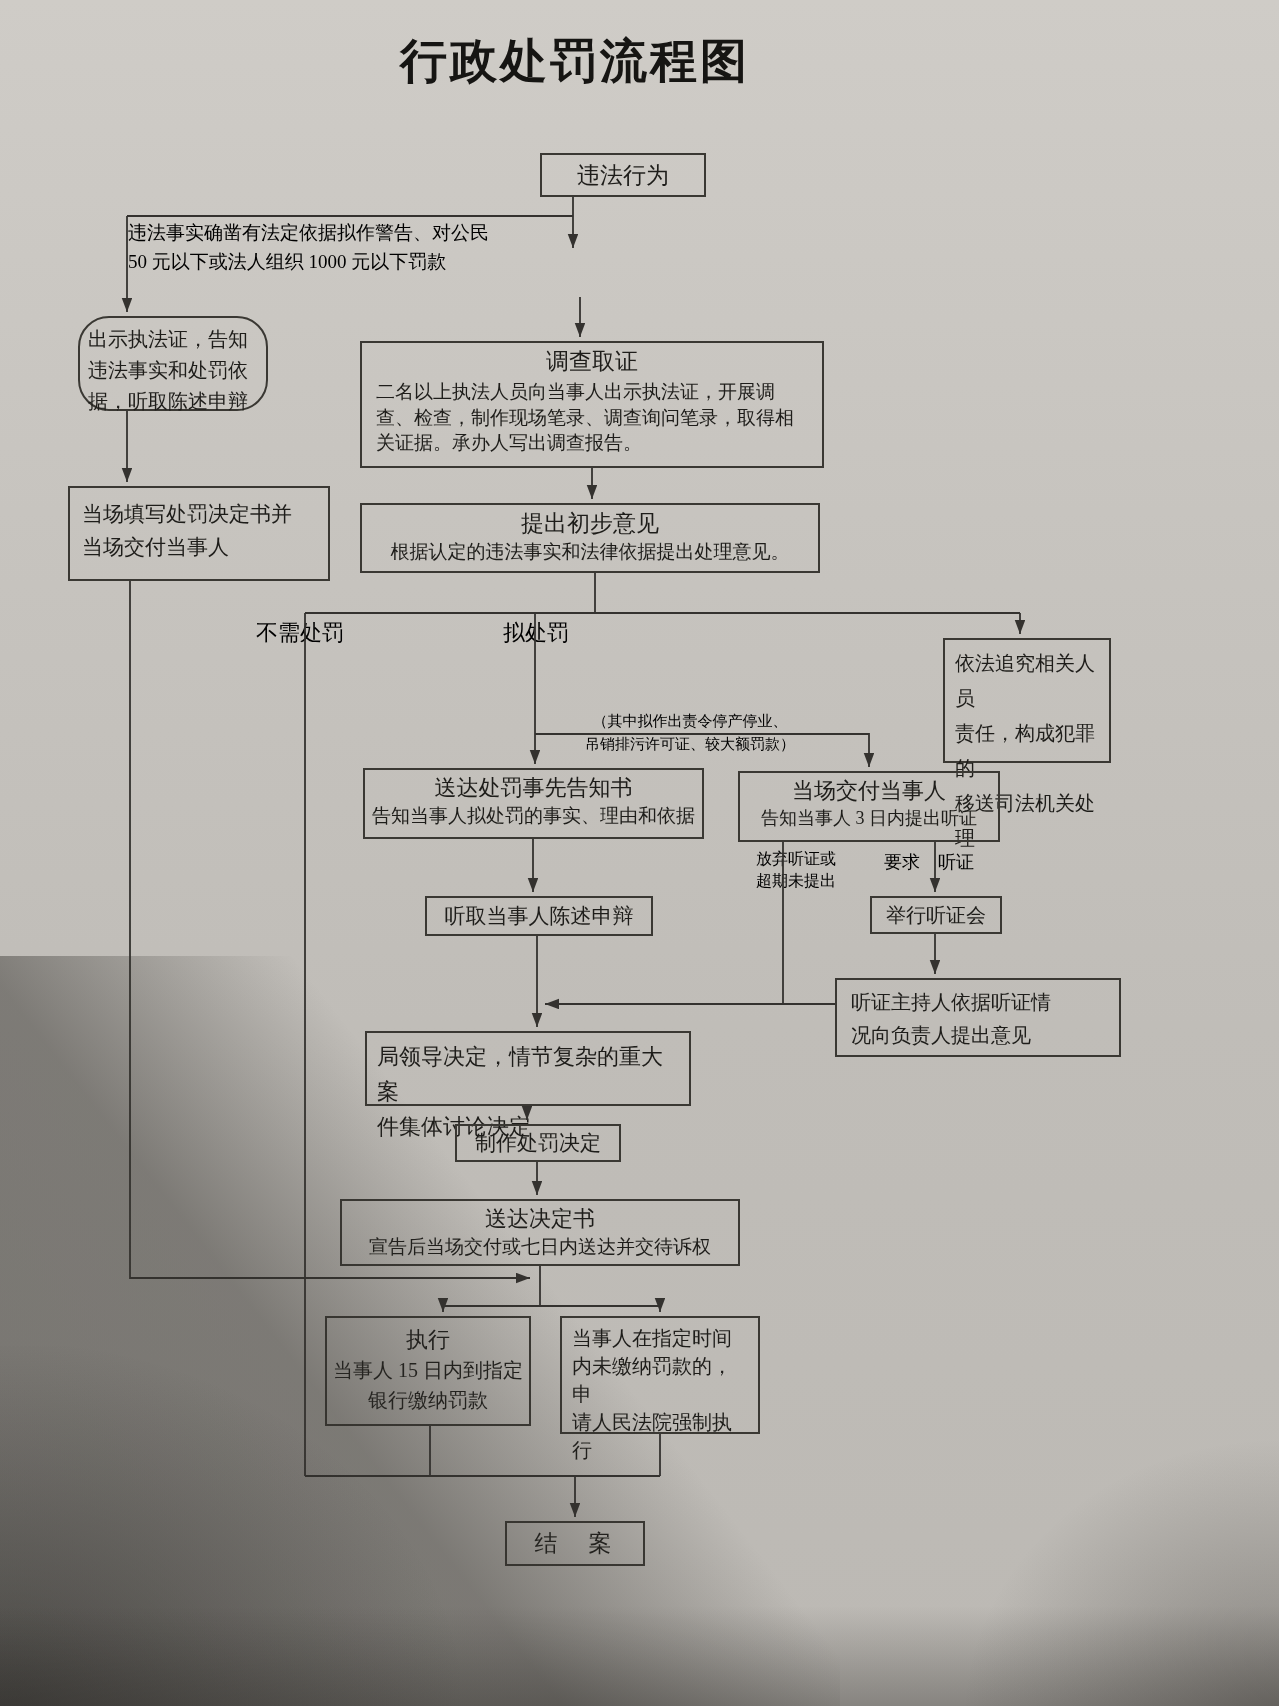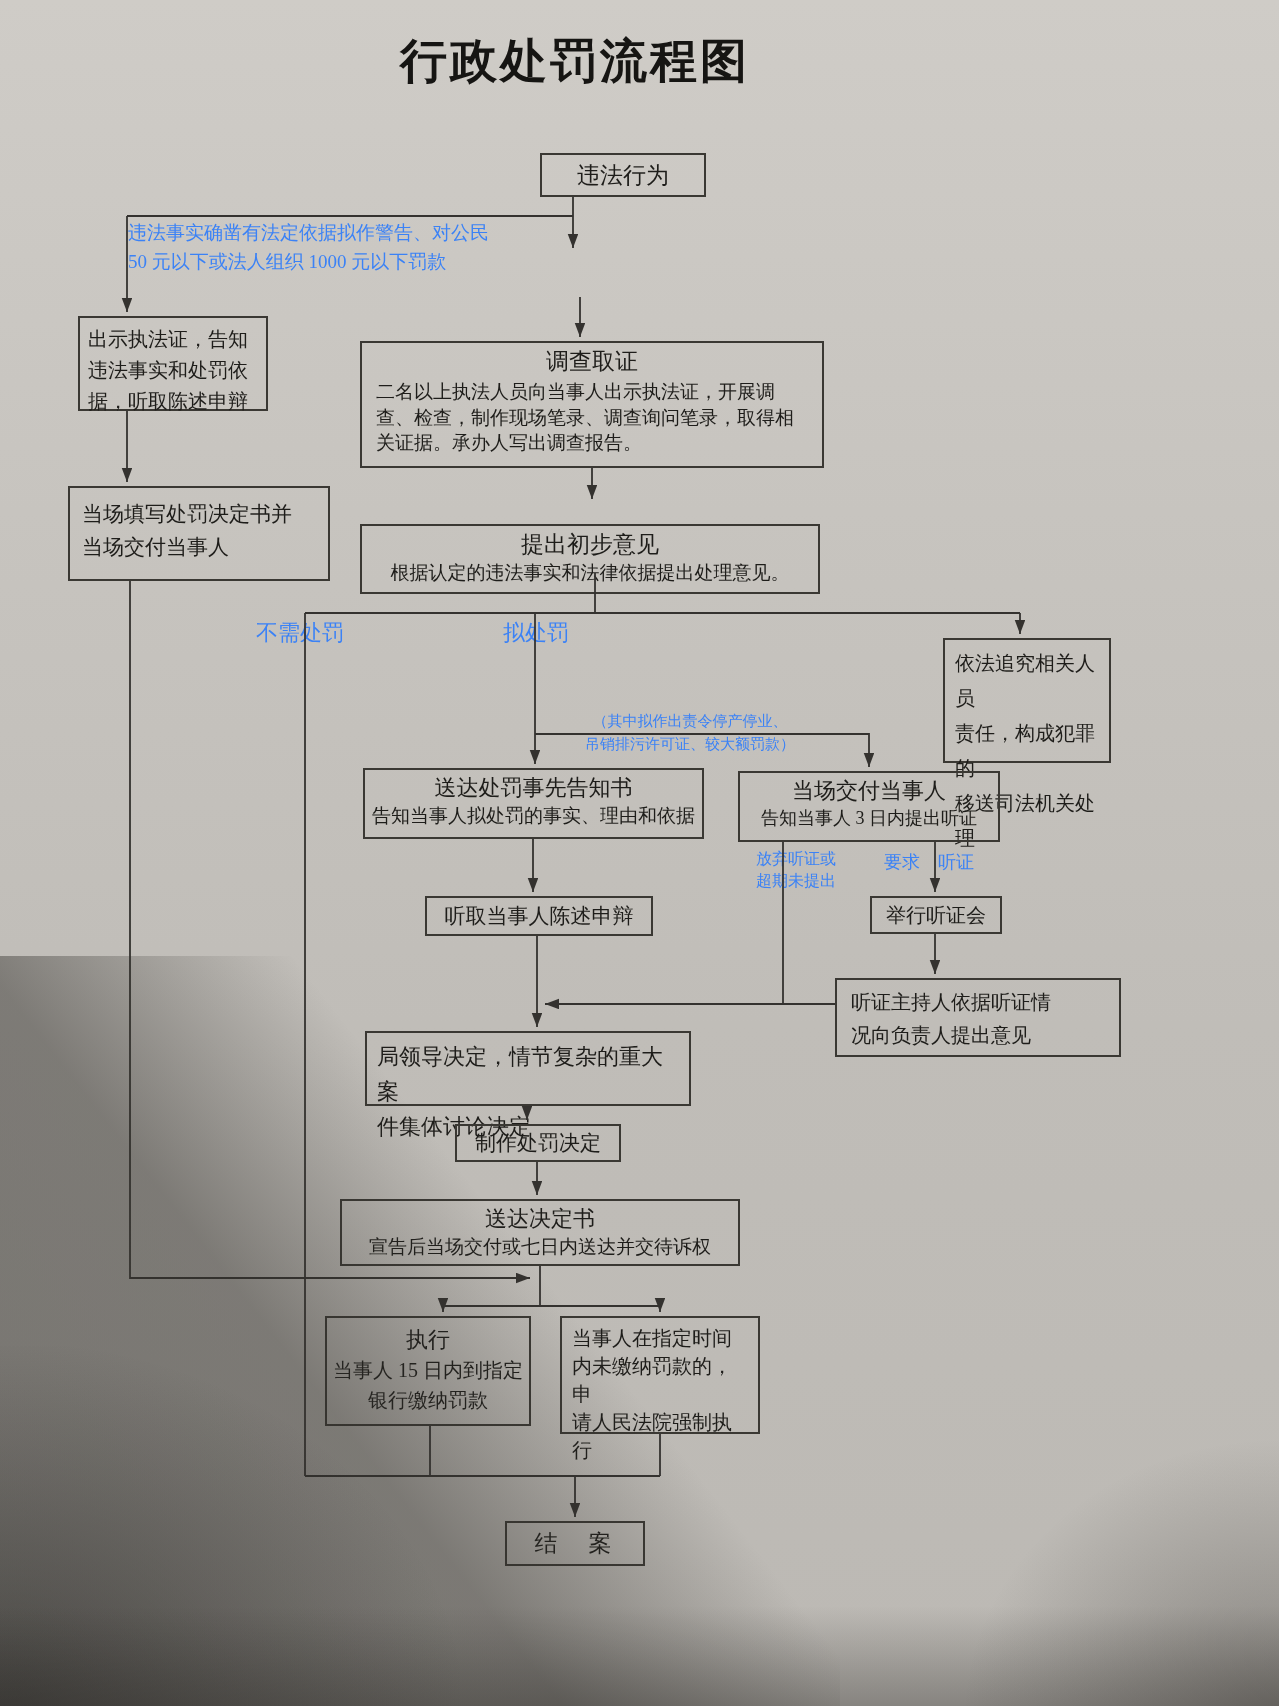--- a/index.html
+++ b/index.html
@@ -12,33 +12,33 @@
   #title{
     position:absolute;left:0;top:14px;width:1150px;text-align:center;
     font-size:47px;font-weight:700;color:#161513;letter-spacing:3px;
   }
   .box{
     position:absolute;border:2px solid #3a3833;color:#1e1d1a;
     box-sizing:border-box;background:transparent;
   }
   .center{display:flex;align-items:center;justify-content:center;text-align:center;}
   .pre{white-space:pre-line;}
-  .note{position:absolute;color:#3b82f6;background:transparent;}
+  .note{position:absolute;color:#000000;background:transparent;}
   .bt{font-size:23px;line-height:1.3;text-align:center;padding-top:4px;}
   .bb{font-size:19px;line-height:1.35;}
 
   
   #n-illegal{left:540px;top:137px;width:166px;height:44px;font-size:23px;}
   #n-review{left:520px;top:236px;width:311px;height:45px;font-size:23px;}
   #n-invest{left:360px;top:325px;width:464px;height:127px;}
   #n-invest .bb{padding:2px 12px 0 14px;text-align:left;}
-  #n-prelim{left:360px;top:487px;width:460px;height:70px;margin-top:21px;}
+  #n-prelim{left:360px;top:487px;width:460px;height:70px;}
   #n-prelim .bb{text-align:center;}
   #note-left{left:128px;top:202px;width:380px;font-size:19px;line-height:1.55;}
-  #n-show{left:78px;top:300px;width:190px;height:95px;font-size:20px;line-height:1.55;padding:6px 8px;text-align:left;}
+  #n-show{left:78px;top:300px;width:190px;height:95px;font-size:20px;line-height:1.55;padding:6px 8px;text-align:left;border-radius:31px;}
   #n-onsite{left:68px;top:470px;width:262px;height:95px;font-size:21px;line-height:1.55;padding:10px 12px;text-align:left;}
   #lbl-no{left:256px;top:602px;font-size:22px;}
   #lbl-yes{left:503px;top:602px;font-size:22px;}
   #n-justice{left:943px;top:622px;width:168px;height:125px;font-size:20px;line-height:1.75;padding:6px 10px;text-align:left;}
   #note-hearing{left:583px;top:694px;width:214px;font-size:15px;line-height:1.5;text-align:center;}
   #n-prior{left:363px;top:752px;width:341px;height:71px;}
   #n-prior .bt{font-size:22px;}
   #n-hearing-notice{left:738px;top:755px;width:262px;height:71px;}
   #n-hearing-notice .bt{font-size:22px;}
   #n-hearing-notice .bb{font-size:18px;}

